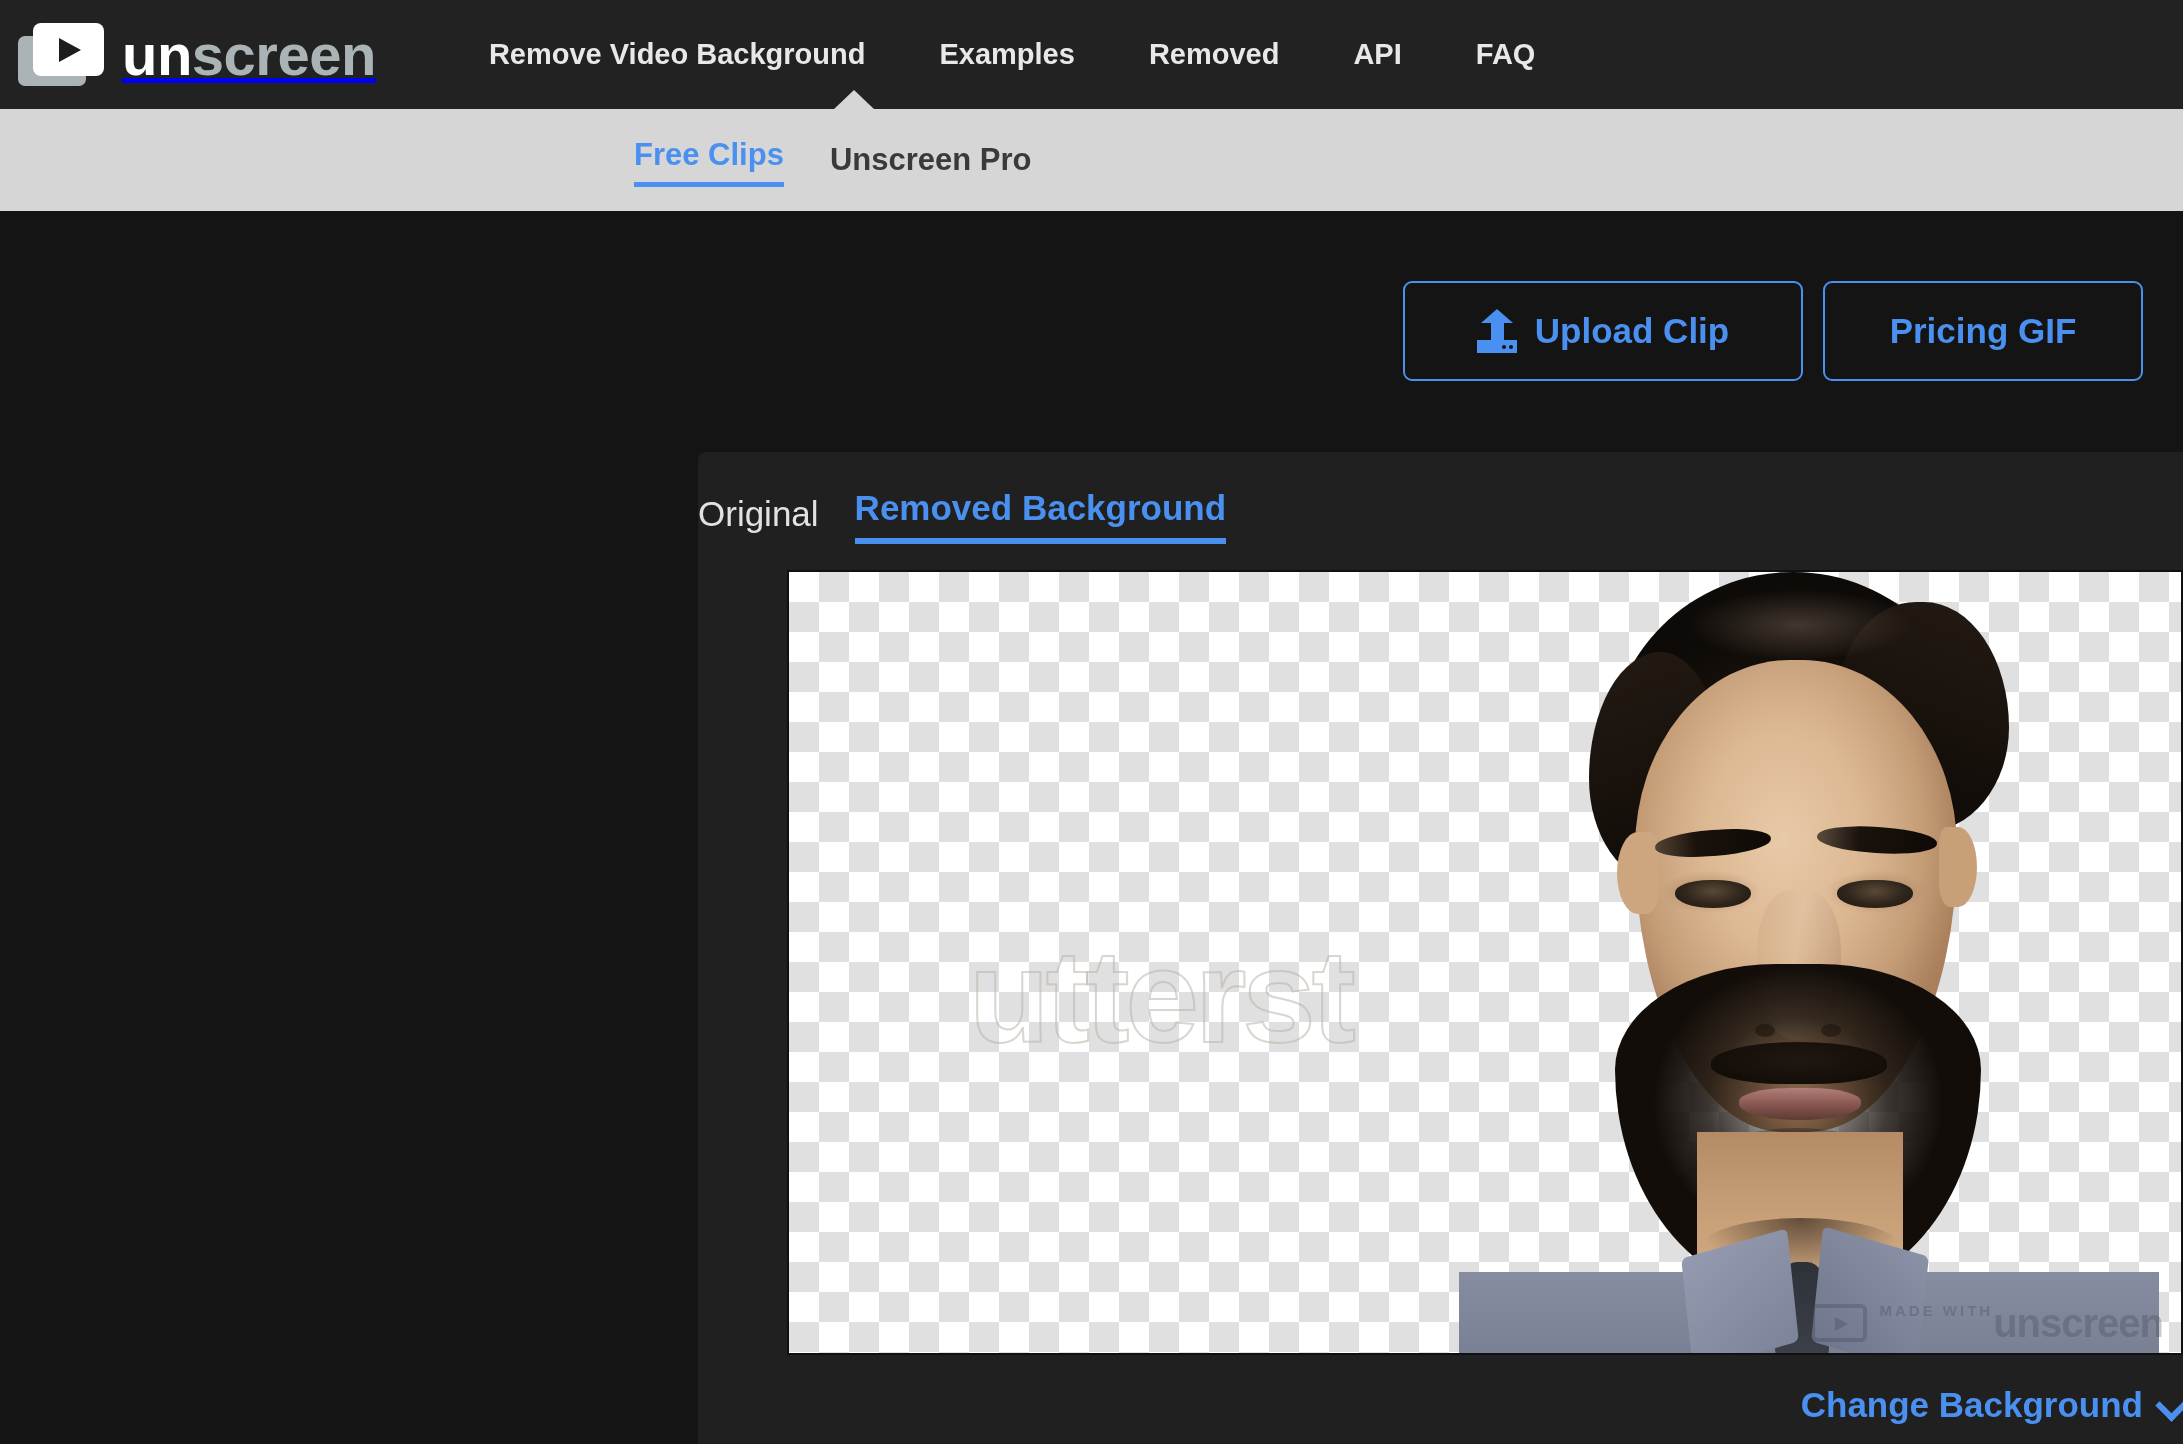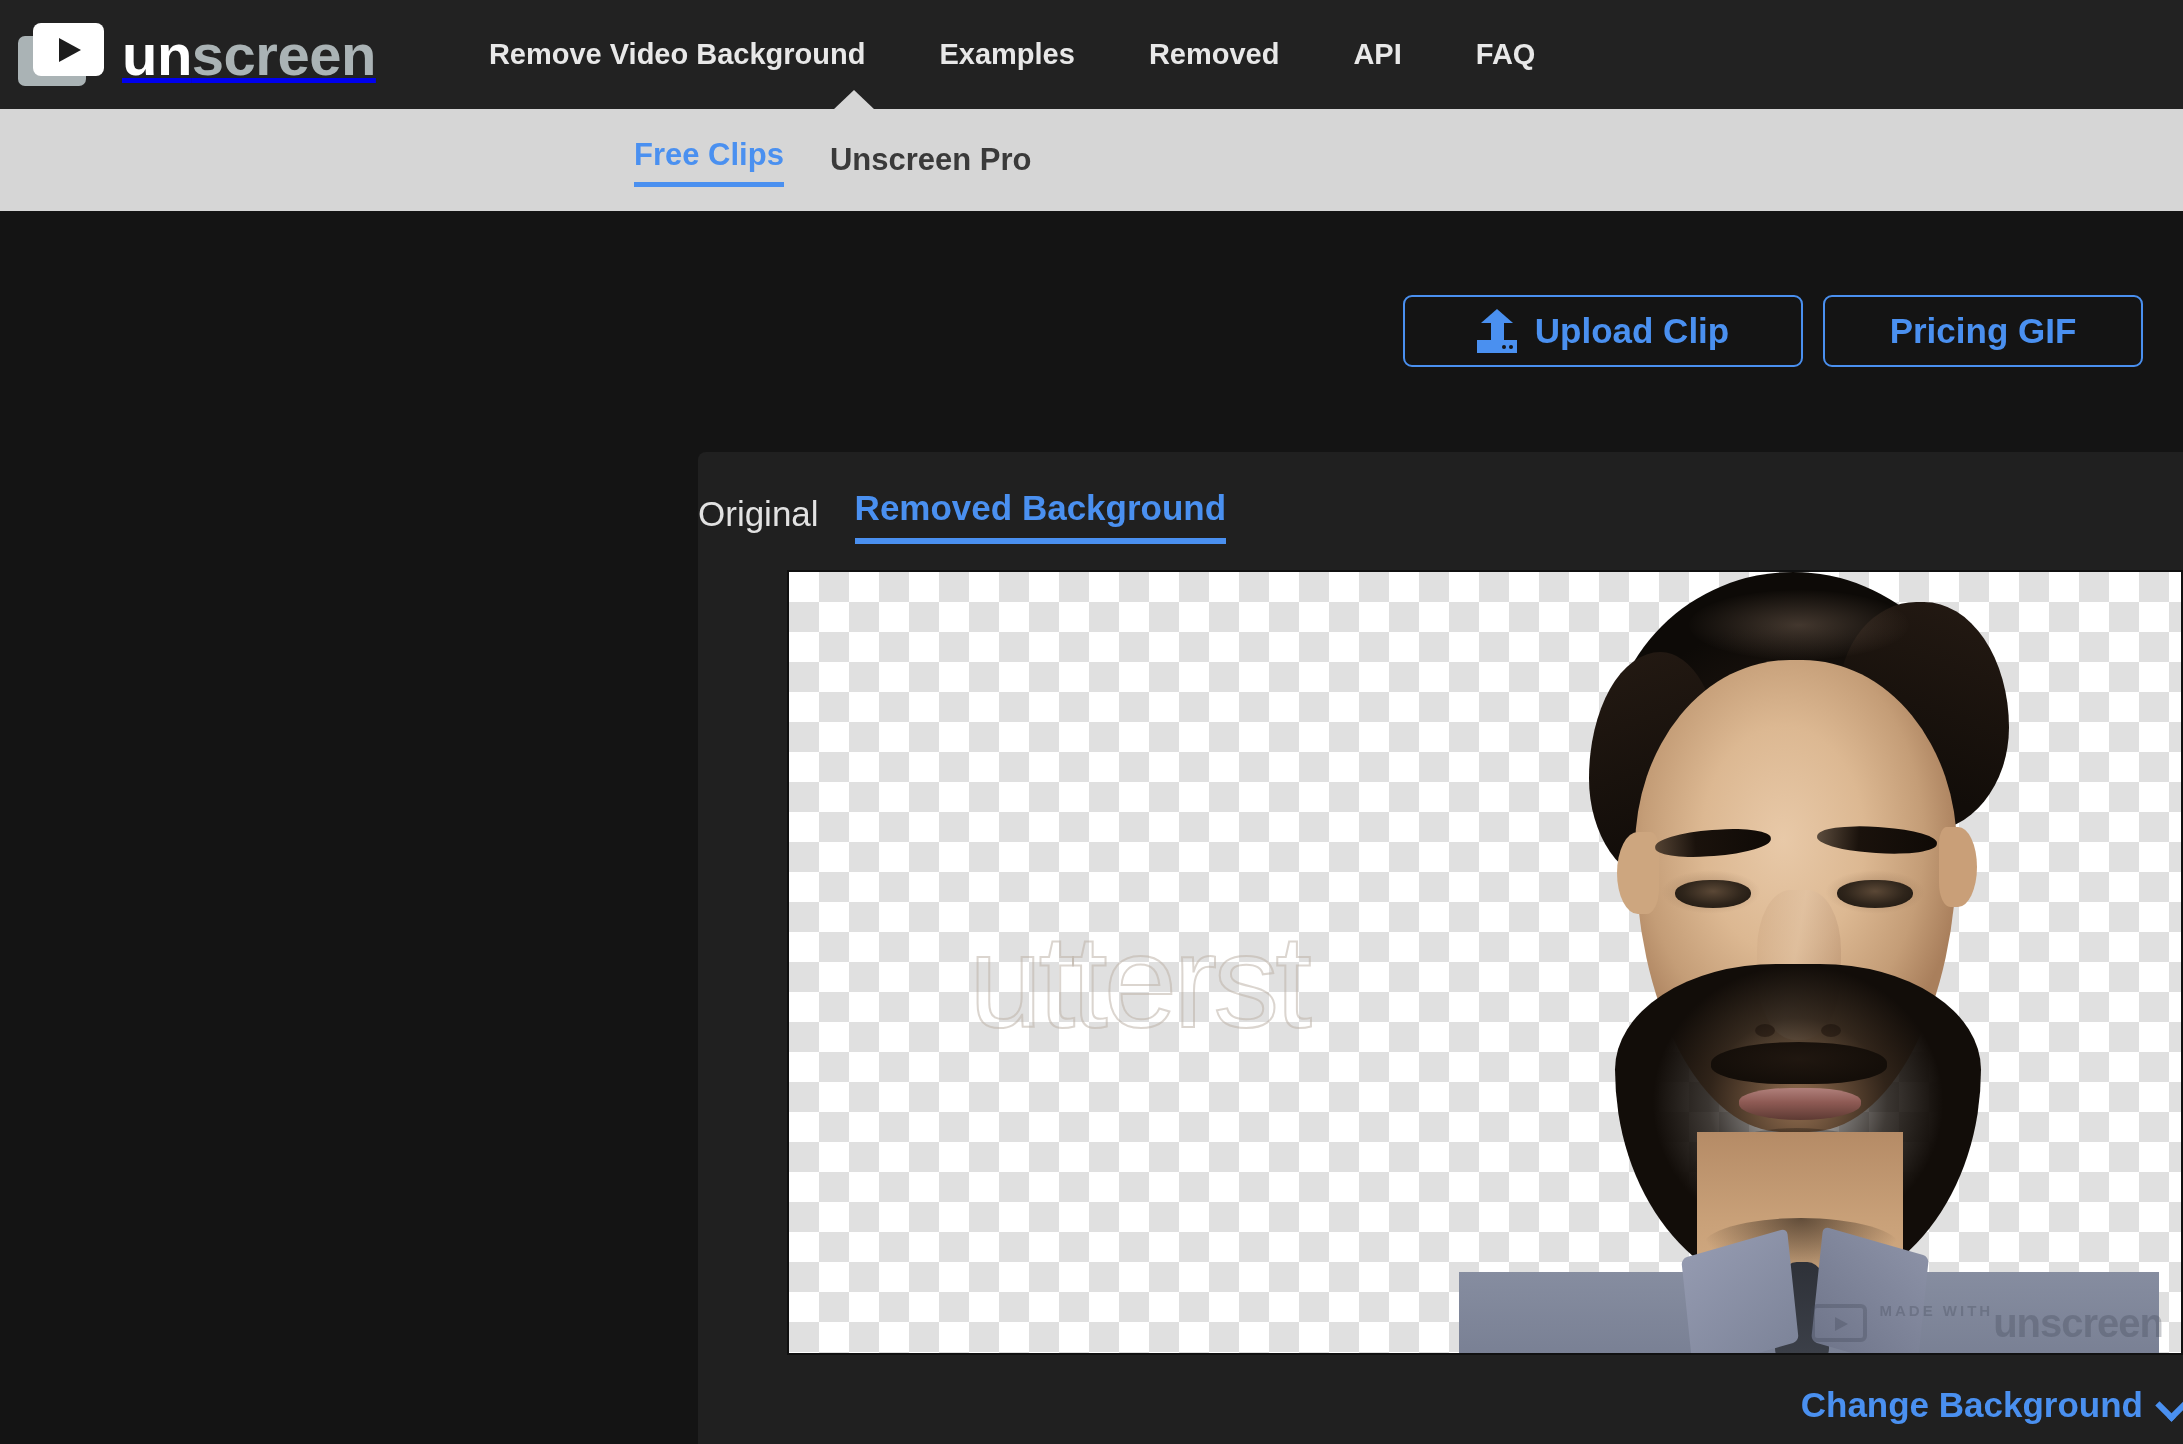--- a/index.html
+++ b/index.html
@@ -130,21 +130,21 @@
     justify-content: flex-end;
     padding-right: 40px;
   }
   .btn {
     border: 2px solid #4a90f0;
     border-radius: 9px;
     background: #141414;
     color: #4a90f0;
     font-size: 35px;
     font-weight: 700;
-    height: 72px;
+    height: 100px;
     display: flex;
     align-items: center;
     justify-content: center;
     cursor: pointer;
     white-space: nowrap;
   }
   .btn-upload { width: 400px; gap: 18px; margin-right: 20px; }
   .btn-search { width: 320px; }
   .upload-icon {
     width: 40px; height: 44px;
@@ -393,23 +393,23 @@
   .neck-shadow {
     position: absolute;
     left: 264px; top: 646px;
     width: 196px; height: 56px;
     background: radial-gradient(ellipse at 50% 0%, rgba(30,22,16,0.6) 0%, rgba(30,22,16,0) 75%);
     border-radius: 50%;
   }
   
   .stock-wm {
     position: absolute;
-    left: 180px; top: 334px;
+    left: 180px; top: 349px;
     font-size: 132px;
-    font-weight: 400;
+    font-weight: 700;
     color: rgba(255,255,255,0.0);
     -webkit-text-stroke: 2px rgba(190,178,168,0.55);
     letter-spacing: -4px;
     white-space: nowrap;
     pointer-events: none;
   }
   
   .made-wm {
     position: absolute;
     right: 18px; bottom: 10px;

